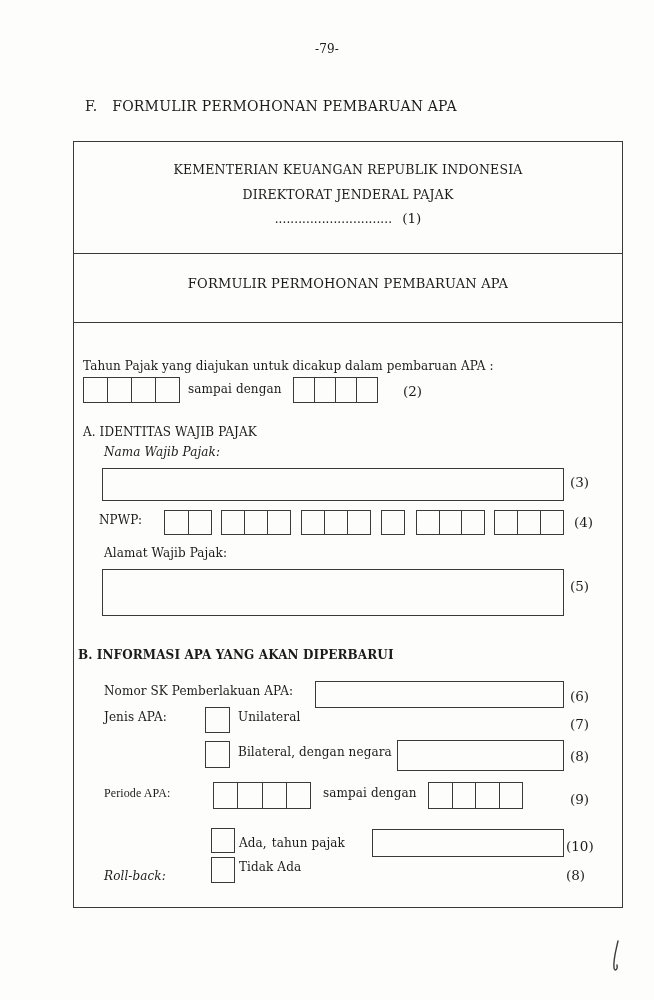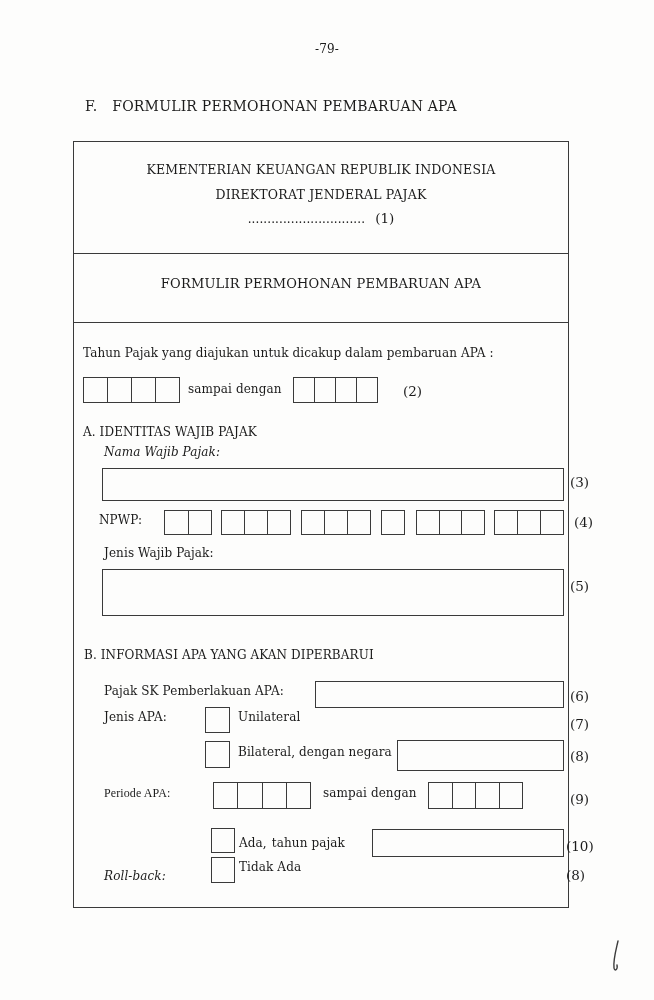--- a/index.html
+++ b/index.html
@@ -32,21 +32,21 @@
   .checkbox {
     border: 1px solid #3a3a3a;
     background: transparent;
   }
   .divider {
     left: 0; right: 0; height: 0;
     border-top: 1px solid #3a3a3a;
   }
   .form-box {
     left: 73px; top: 141px;
-    width: 496px; height: 767px;
+    width: 550px; height: 767px;
     border: 1.4px solid #3a3a3a;
   }
   .italic { font-style: italic; }
   .gap-right { margin-right: 0; }
 </style>
 </head>
 <body>
 
 <div class="page">
 
@@ -65,21 +65,21 @@
       <span class="t">..............................</span>
       <span class="ref" style="margin-left:5px;">(1)</span>
     </div>
 
     <div class="abs divider" style="top:111px;"></div>
 
     <div class="abs center caps" style="top:134px; font-size:13px;">FORMULIR PERMOHONAN PEMBARUAN APA</div>
 
     <div class="abs divider" style="top:180px;"></div>
 
-    <div class="abs t" style="left:9px; top:204px;">Tahun Pajak yang diajukan untuk dicakup dalam pembaruan APA :</div>
+    <div class="abs t" style="left:9px; top:217px;">Tahun Pajak yang diajukan untuk dicakup dalam pembaruan APA :</div>
 
     <div class="abs cells" style="left:9px; top:235px; width:97px; height:26px;">
       <div class="cell"></div>
       <div class="cell"></div>
       <div class="cell"></div>
       <div class="cell"></div>
     </div>
     <div class="abs t" style="left:114px; top:240px;">sampai dengan</div>
     <div class="abs cells" style="left:219px; top:235px; width:85px; height:26px;">
       <div class="cell"></div>
@@ -118,27 +118,27 @@
       <div class="cell"></div>
       <div class="cell"></div>
     </div>
     <div class="abs cells" style="left:420px; top:368px; width:70px; height:25px;">
       <div class="cell"></div>
       <div class="cell"></div>
       <div class="cell"></div>
     </div>
     <div class="abs ref" style="left:500px; top:372px;">(4)</div>
 
-    <div class="abs t" style="left:30px; top:404px;">Jenis Wajib Pajak:</div>
+    <div class="abs t" style="left:30px; top:404px;">Alamat Wajib Pajak:</div>
     <div class="abs box" style="left:28px; top:427px; width:462px; height:47px;"></div>
     <div class="abs ref" style="left:496px; top:436px;">(5)</div>
 
-    <div class="abs t" style="left:10px; top:506px;">B. INFORMASI APA YANG AKAN DIPERBARUI</div>
+    <div class="abs t" style="left:4px; top:506px;font-weight:bold;">B. INFORMASI APA YANG AKAN DIPERBARUI</div>
 
-    <div class="abs t" style="left:30px; top:542px;">Pajak SK Pemberlakuan APA:</div>
+    <div class="abs t" style="left:30px; top:542px;">Nomor SK Pemberlakuan APA:</div>
     <div class="abs box" style="left:241px; top:539px; width:249px; height:27px;"></div>
     <div class="abs ref" style="left:496px; top:546px;">(6)</div>
 
     <div class="abs t" style="left:30px; top:568px;">Jenis APA:</div>
     <div class="abs checkbox" style="left:131px; top:565px; width:25px; height:26px;"></div>
     <div class="abs t" style="left:164px; top:568px;">Unilateral</div>
     <div class="abs ref" style="left:496px; top:574px;">(7)</div>
 
     <div class="abs checkbox" style="left:131px; top:599px; width:25px; height:27px;"></div>
     <div class="abs t" style="left:164px; top:603px;">Bilateral, dengan negara</div>

